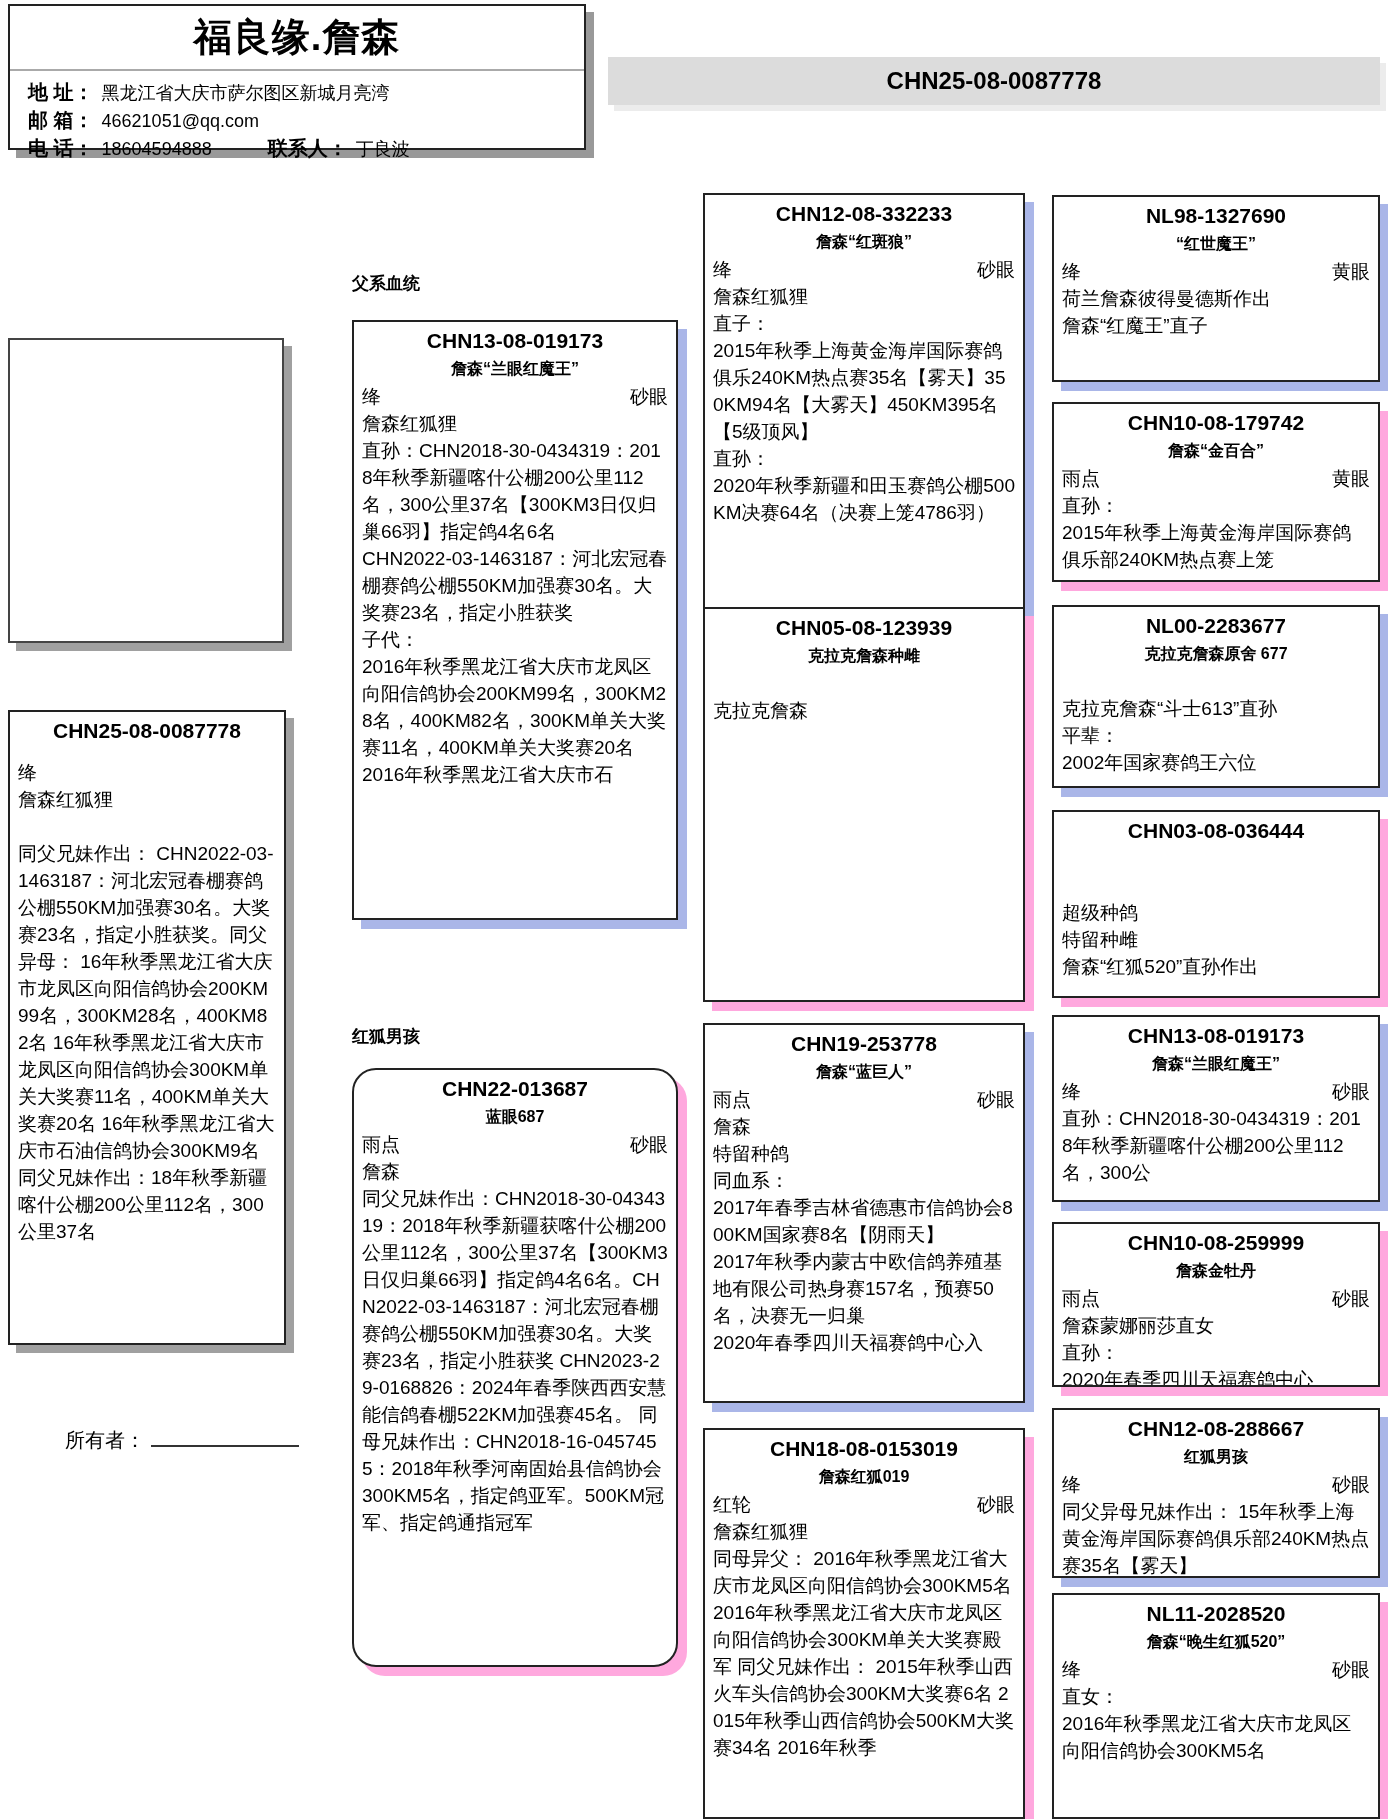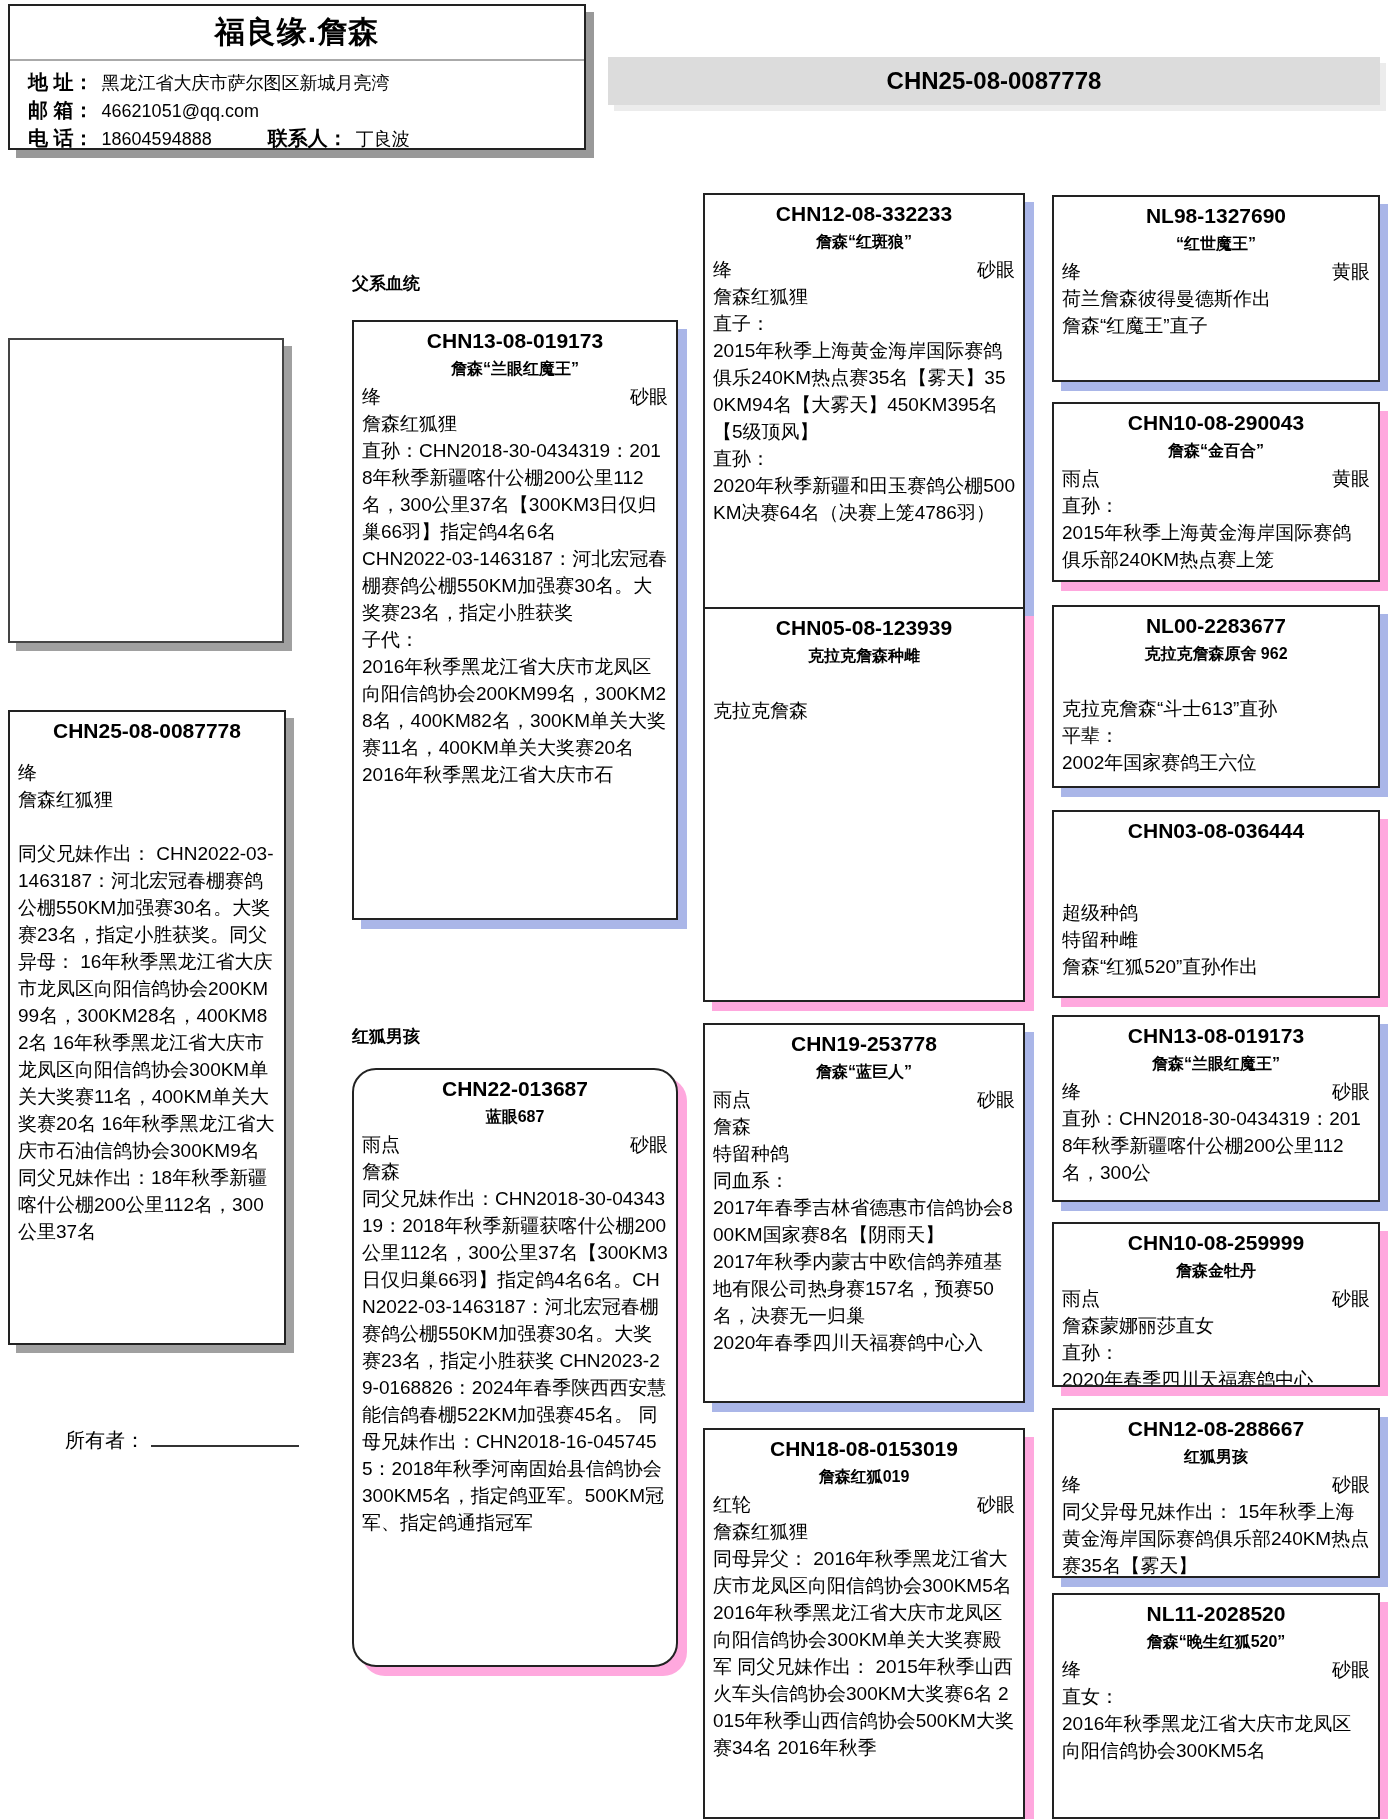--- a/index.html
+++ b/index.html
@@ -2,21 +2,21 @@
 <html><head>
 <meta charset="utf-8">
 <style>
   html,body{margin:0;padding:0;background:#fff;}
   #page{position:relative;width:1388px;height:1819px;background:#fff;overflow:hidden;
         font-family:"Liberation Sans","DejaVu Sans",sans-serif;color:#000;}
 
   
   .header-card{position:absolute;left:8px;top:4px;width:578px;height:146px;background:#fff;
                border:2px solid #222;box-shadow:8px 8px 0 #999;box-sizing:border-box;padding:6px 18px 0 18px;}
-  .header-title{font-size:30px;font-weight:bold;text-align:center;letter-spacing:1px;}
+  .header-title{font-size:38px;font-weight:bold;text-align:center;letter-spacing:1px;}
   .header-rule{border:none;border-top:2px solid #aaa;margin:6px -18px 8px -18px;}
   .hrow{font-size:18px;line-height:27px;white-space:nowrap;}
   .hlabel{font-weight:bold;font-size:20px;margin-right:8px;}
   .hlabel.inline{margin-left:56px;}
 
   
   .top-bar{position:absolute;left:608px;top:57px;width:772px;height:48px;background:#dcdcdc;
            box-shadow:6px 6px 0 #ececec;display:flex;align-items:center;justify-content:center;
            font-size:24px;font-weight:bold;}
 
@@ -156,33 +156,33 @@
     <div class="bird-name">“红世魔王”</div>
     <div class="eyerow">
         <span>绛</span>
         <span>黄眼</span>
       </div>
     <div class="pbody">荷兰詹森彼得曼德斯作出
 詹森“红魔王”直子</div>
   </div>
 
   <div class="pbox shadow-pink" style="left:1052px;top:402px;width:328px;height:180px;">
-    <div class="ring">CHN10-08-290043</div>
+    <div class="ring">CHN10-08-179742</div>
     <div class="bird-name">詹森“金百合”</div>
     <div class="eyerow">
         <span>雨点</span>
         <span>黄眼</span>
       </div>
     <div class="pbody">直孙：
 2015年秋季上海黄金海岸国际赛鸽俱乐部240KM热点赛上笼</div>
   </div>
 
   <div class="pbox shadow-blue" style="left:1052px;top:605px;width:328px;height:183px;">
     <div class="ring">NL00-2283677</div>
-    <div class="bird-name">克拉克詹森原舍 962</div>
+    <div class="bird-name">克拉克詹森原舍 677</div>
     <div class="pbody">
 克拉克詹森“斗士613”直孙
 平辈：
 2002年国家赛鸽王六位</div>
   </div>
 
   <div class="pbox shadow-pink" style="left:1052px;top:810px;width:328px;height:188px;">
     <div class="ring">CHN03-08-036444</div>
     <div class="pbody">
 

